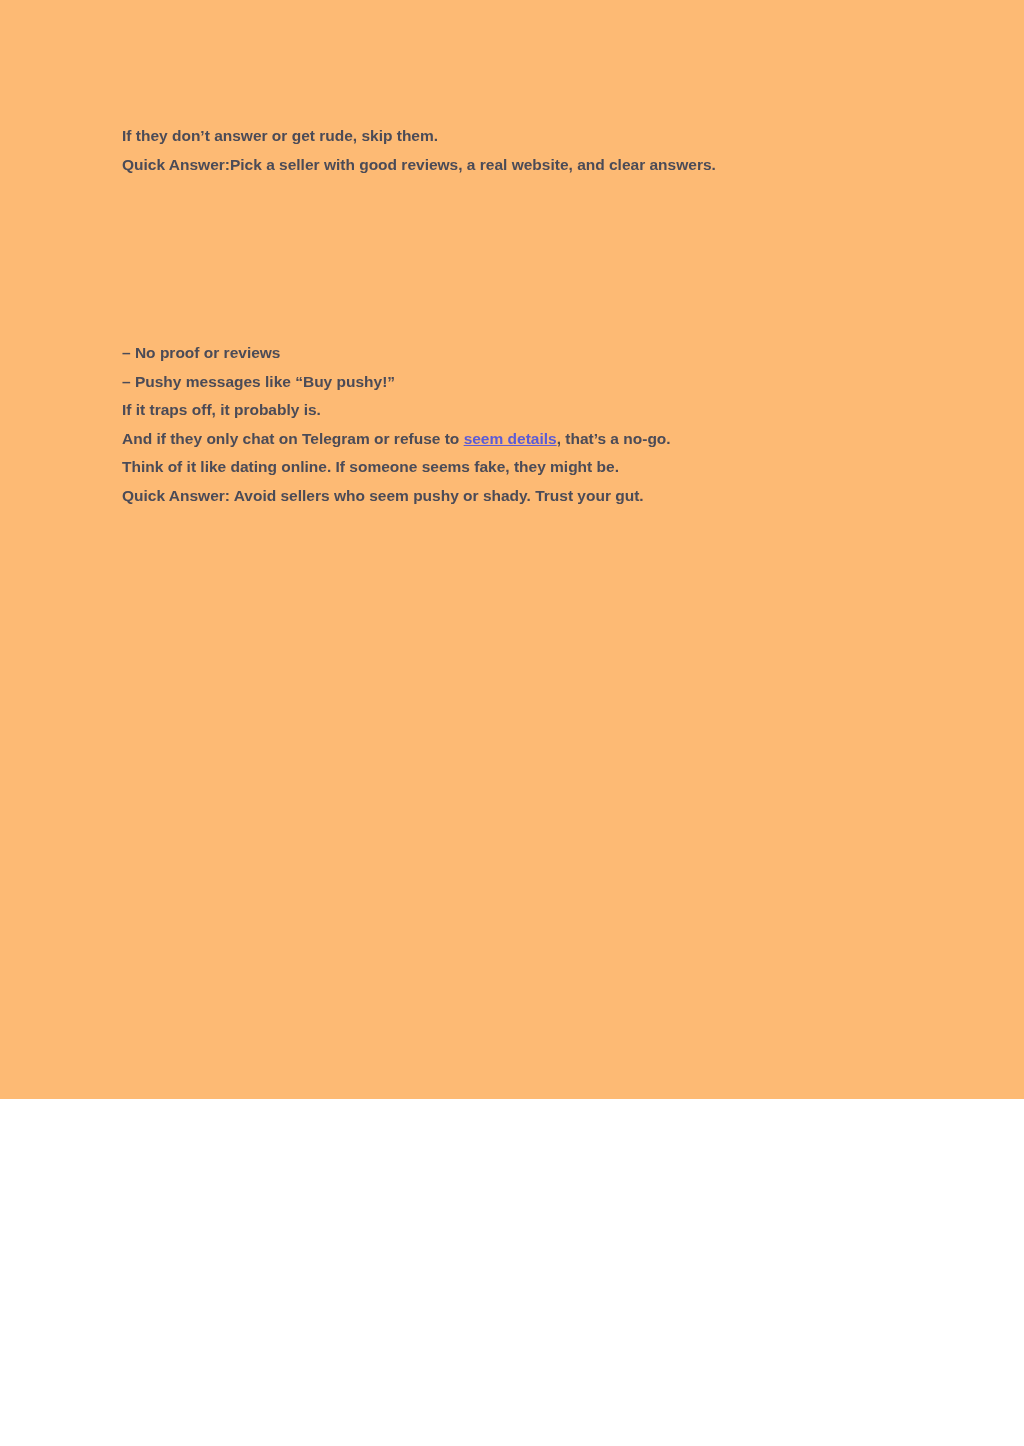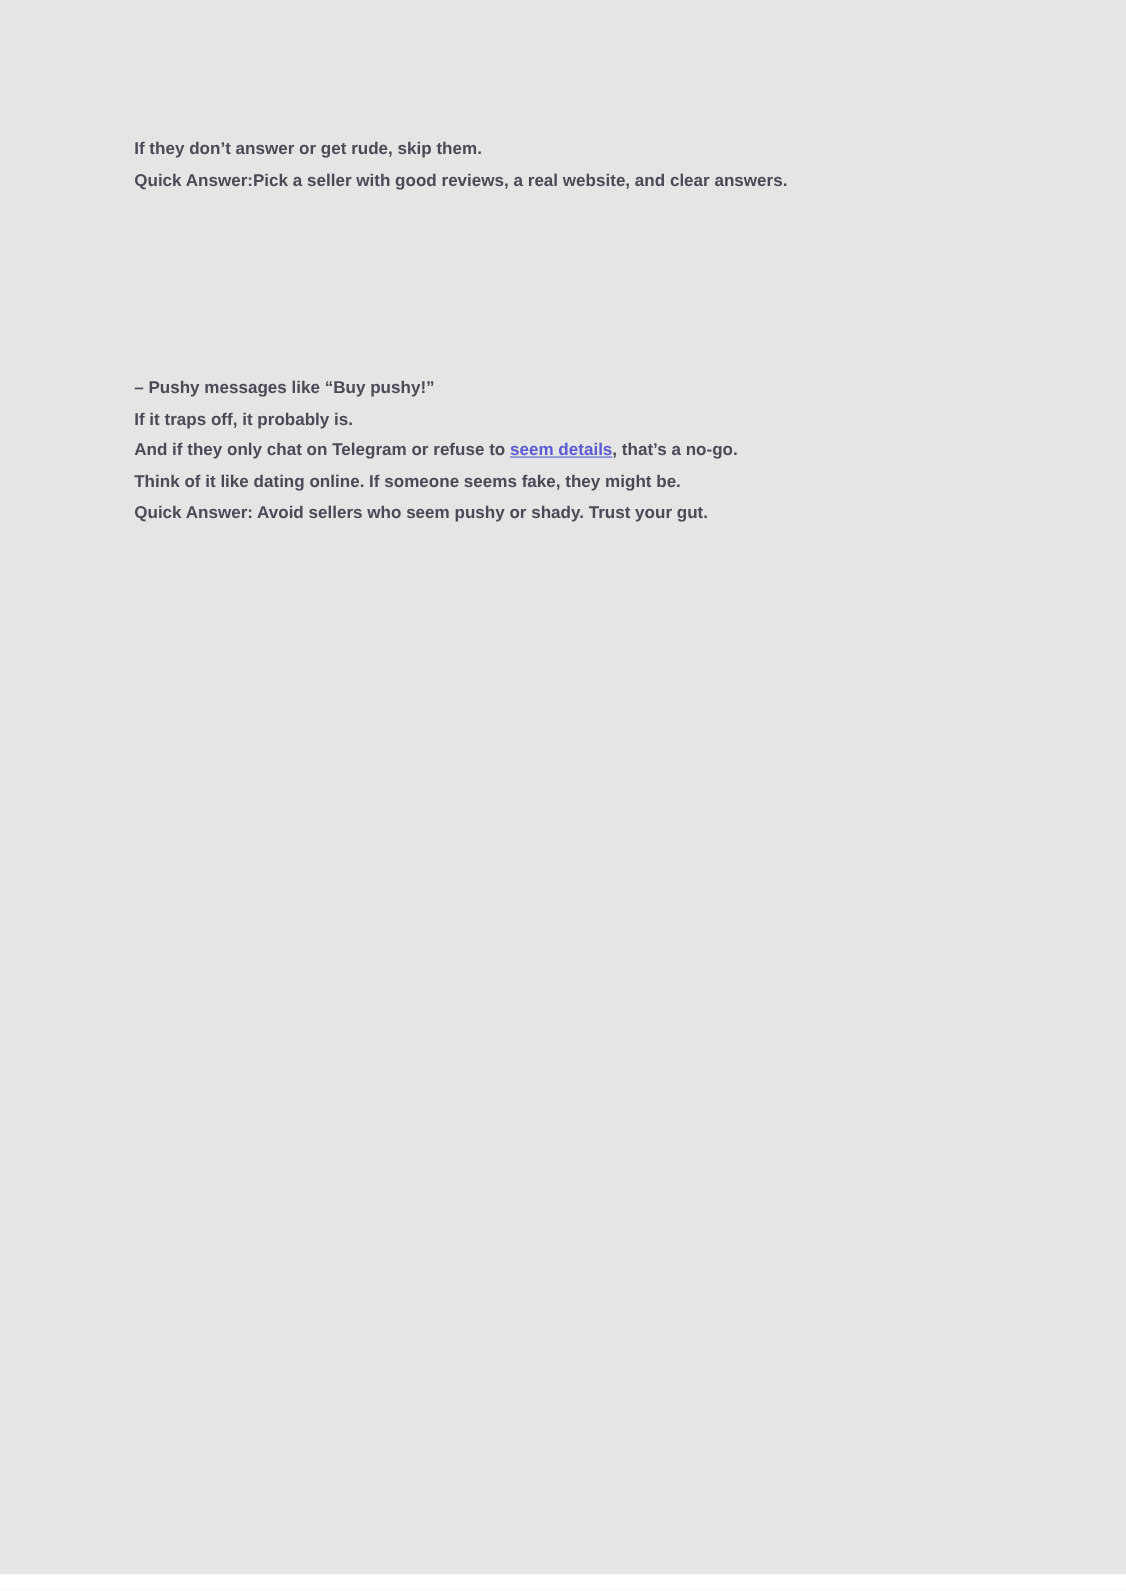--- a/index.html
+++ b/index.html
@@ -10,22 +10,22 @@
   body {
     width: 1024px;
     height: 1446px;
     font-family: "Liberation Sans", sans-serif;
     color: #4a4a58;
     -webkit-font-smoothing: antialiased;
   }
   .page {
     position: relative;
     width: 1024px;
-    height: 1431px;
-    background: #e5e5e5;
+    height: 1099px;
+    background: #fdba74;
     overflow: hidden;
   }
   .content {
     position: absolute;
     left: 122px;
     top: 122px;
     width: 800px;
   }
   .block {
     margin: 0;
@@ -54,20 +54,21 @@
   <div class="content">
 
     <div class="block">
       <div class="line">If they don’t answer or get rude, skip them.</div>
       <div class="line">Quick Answer:Pick a seller with good reviews, a real website, and clear answers.</div>
     </div>
 
     <div class="spacer"></div>
 
     <div class="block">
+      <div class="line">– No proof or reviews</div>
       <div class="line">– Pushy messages like “Buy pushy!”</div>
       <div class="line">If it traps off, it probably is.</div>
       <div class="line"><span>And if they only chat on Telegram or refuse to </span><a class="link">seem details</a><span>, that’s a no-go.</span></div>
       <div class="line">Think of it like dating online. If someone seems fake, they might be.</div>
       <div class="line">Quick Answer: Avoid sellers who seem pushy or shady. Trust your gut.</div>
     </div>
 
   </div>
 </div>
 

